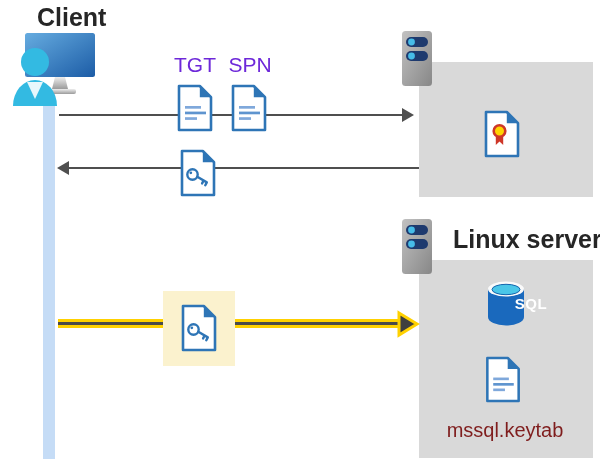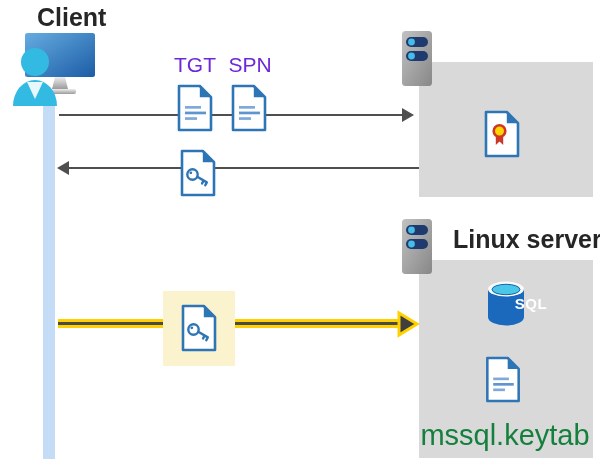--- a/index.html
+++ b/index.html
@@ -42,21 +42,21 @@
   #linux-server{left:401px;top:218px;}
   #sql-icon{left:486px;top:279px;}
   #keytab-doc{left:485px;top:356px;}
   
   #client-label{left:27px;top:4px;margin-left:10px;}
   #dc-label{left:453px;top:5px;width:145px;}
   #linux-label{left:453px;top:226px;white-space:nowrap;}
   #tgt-label{left:160px;top:53px;width:70px;}
   #spn-label{left:215px;top:53px;width:70px;text-align:center;}
   #sql-badge{left:486px;top:295px;width:40px;text-align:center;font-size:15px;font-weight:bold;color:#ffffff;letter-spacing:0.5px;margin-left:25px;}
-  #keytab-label{left:419px;top:419px;width:172px;font-size:29px;color:#15803d;text-align:center;}
+  #keytab-label{left:419px;top:419px;width:172px;font-size:20px;color:#7f1d1d;text-align:center;}
 </style>
 </head>
 <body>
 
 <svg width="0" height="0" style="position:absolute" aria-hidden="true">
   <defs>
     <linearGradient id="gmon" x1="0" y1="0" x2="1" y2="1">
       <stop offset="0" stop-color="#66ACE0"></stop>
         <stop offset="1" stop-color="#1C5CA6"></stop>
     </linearGradient>

